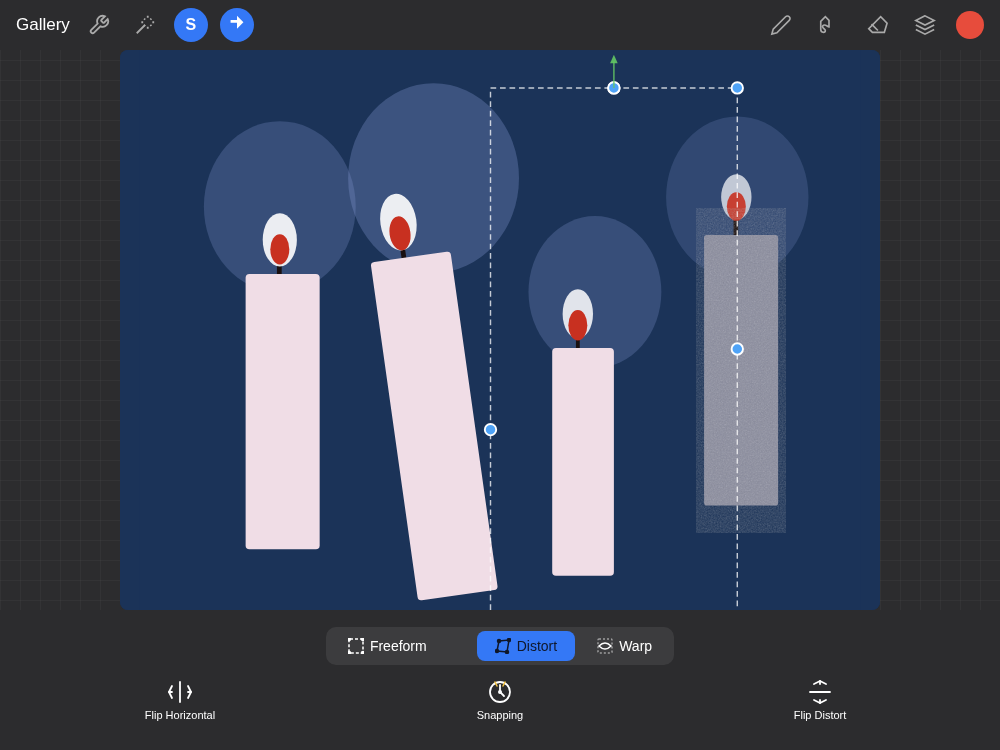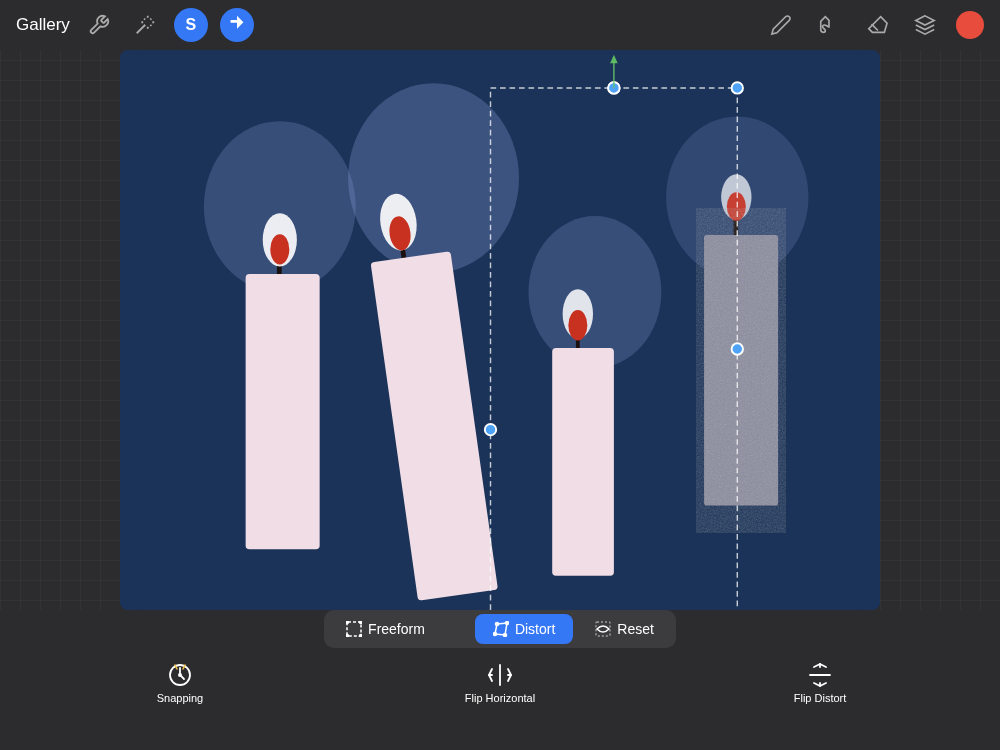--- a/index.html
+++ b/index.html
@@ -80,21 +80,21 @@
     
     .bottom-area {
       position: absolute;
       bottom: 0; left: 0; right: 0;
       height: 140px;
       background: #2c2c2e;
       display: flex;
       flex-direction: column;
       align-items: center;
       justify-content: flex-start;
-      padding-top: 0;
+      padding-top: 17px;
       gap: 8px;
     }
 
     .transform-tabs {
       display: flex;
       gap: 4px;
       background: rgba(255,255,255,0.08);
       border-radius: 10px;
       padding: 4px;
     }
@@ -106,21 +106,21 @@
       border-radius: 8px;
       border: none;
       cursor: pointer;
       font-size: 14px;
       font-weight: 500;
       color: #fff;
       background: transparent;
     }
     .transform-tab.active {
       background: #3478f6;
-      color: #ffffff;
+      color: #0f172a;
       margin-left: 28px;
     }
     .transform-tab svg {
       width: 16px; height: 16px;
     }
 
     .action-bar {
       display: flex;
       gap: 0;
       width: 100%;
@@ -331,46 +331,46 @@
         <circle cx="2" cy="13" r="1.5" fill="currentColor"></circle>
         <circle cx="12" cy="14" r="1.5" fill="currentColor"></circle>
       </svg>
       <span>Distort</span>
     </button>
     <button class="transform-tab">
       <svg viewBox="0 0 16 16" fill="none" stroke="currentColor" stroke-width="1.5">
         <path d="M2 8 Q8 2 14 8 Q8 14 2 8Z"></path>
         <rect x="1" y="1" width="14" height="14" rx="1" stroke-dasharray="2,2" opacity="0.5"></rect>
       </svg>
-      <span>Reset</span>
+      <span>Warp</span>
     </button>
   </div>
 
   <div class="action-bar">
+
+    <div class="action-item">
+      <svg viewBox="0 0 26 26" fill="none">
+        <path d="M13 3v20M5 7l-3 6 3 6M21 7l3 6-3 6" stroke="#fff" stroke-width="1.8" stroke-linecap="round" stroke-linejoin="round"></path>
+        <path d="M5 13H2M21 13h3" stroke="#fff" stroke-width="1.8" stroke-linecap="round"></path>
+      </svg>
+      <span class="action-label">Flip Horizontal</span>
+    </div>
 
     <div class="action-item">
       <svg viewBox="0 0 26 26" fill="none">
         <circle cx="13" cy="13" r="10" stroke="#fff" stroke-width="1.8"></circle>
         <path d="M13 6v7l4 4" stroke="#fff" stroke-width="1.8" stroke-linecap="round"></path>
         <circle cx="13" cy="13" r="2" fill="#fff"></circle>
         <path d="M8 3l2 4M18 3l-2 4" stroke="#f5c542" stroke-width="1.5" stroke-linecap="round"></path>
       </svg>
       <span class="action-label">Snapping</span>
     </div>
 
     <div class="action-item">
       <svg viewBox="0 0 26 26" fill="none">
-        <path d="M13 3v20M5 7l-3 6 3 6M21 7l3 6-3 6" stroke="#fff" stroke-width="1.8" stroke-linecap="round" stroke-linejoin="round"></path>
-        <path d="M5 13H2M21 13h3" stroke="#fff" stroke-width="1.8" stroke-linecap="round"></path>
-      </svg>
-      <span class="action-label">Flip Horizontal</span>
-    </div>
-
-    <div class="action-item">
-      <svg viewBox="0 0 26 26" fill="none">
         <path d="M3 13h20M7 5l6-3 6 3M7 21l6 3 6-3" stroke="#fff" stroke-width="1.8" stroke-linecap="round" stroke-linejoin="round"></path>
         <path d="M13 5V2M13 21v3" stroke="#fff" stroke-width="1.8" stroke-linecap="round"></path>
       </svg>
       <span class="action-label">Flip Distort</span>
     </div>
 
 
 
 
 

